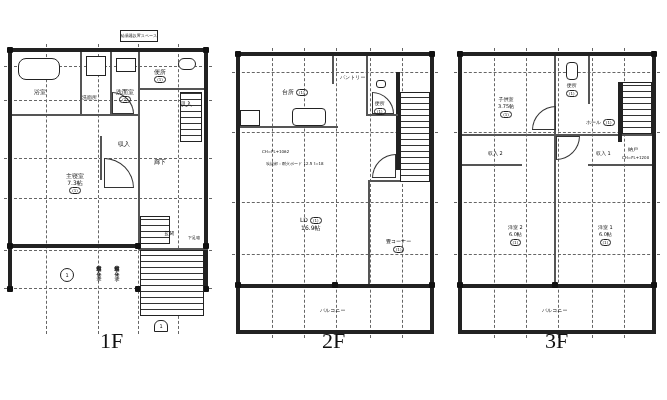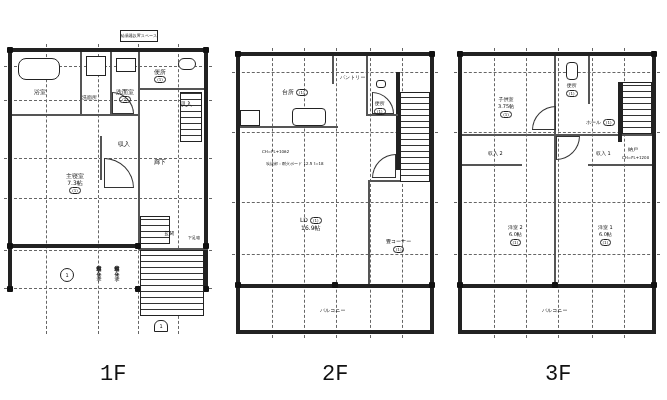--- a/index.html
+++ b/index.html
@@ -5,21 +5,21 @@
   html,body{margin:0;padding:0;background:#fff;}
   body{width:667px;height:400px;position:relative;overflow:hidden;font-family:"DejaVu Sans",sans-serif;color:#111;}
   .plan{position:absolute;}
   .grid-h{position:absolute;left:-4px;right:-4px;height:0;border-top:1px dashed #666;}
   .grid-v{position:absolute;top:-4px;bottom:-4px;width:0;border-left:1px dashed #666;}
   .wall{position:absolute;background:#222;}
   .wall-thin{position:absolute;background:#555;}
   .col{position:absolute;width:6px;height:6px;background:#111;border-radius:1px;}
   .lbl{position:absolute;font-size:6px;line-height:7px;text-align:center;white-space:nowrap;}
   .tag{display:inline-block;font-size:4px;line-height:5px;border:1px solid #222;border-radius:4px;padding:0 2px;margin-top:1px;}
-  .floor-label{position:absolute;font-family:Liberation Mono, monospace;font-size:22px;font-weight:normal;top:362px;}
+  .floor-label{position:absolute;font-family:Liberation Serif, serif;font-size:22px;font-weight:normal;top:328px;}
   .stairs{position:absolute;background:repeating-linear-gradient(0deg,#fff 0 5px,#333 5px 6px);border:1px solid #222;box-sizing:border-box;}
   .door-arc{position:absolute;border:1px solid #333;border-radius:0 100% 0 0;box-sizing:border-box;}
   .fixture{position:absolute;border:1px solid #222;background:#fff;box-sizing:border-box;}
   .vtext{position:absolute;writing-mode:vertical-rl;font-size:5px;line-height:6px;color:#222;}
 </style>
 </head>
 <body>
 
 <div class="plan" style="left:8px;top:48px;width:200px;height:282px;">
 

